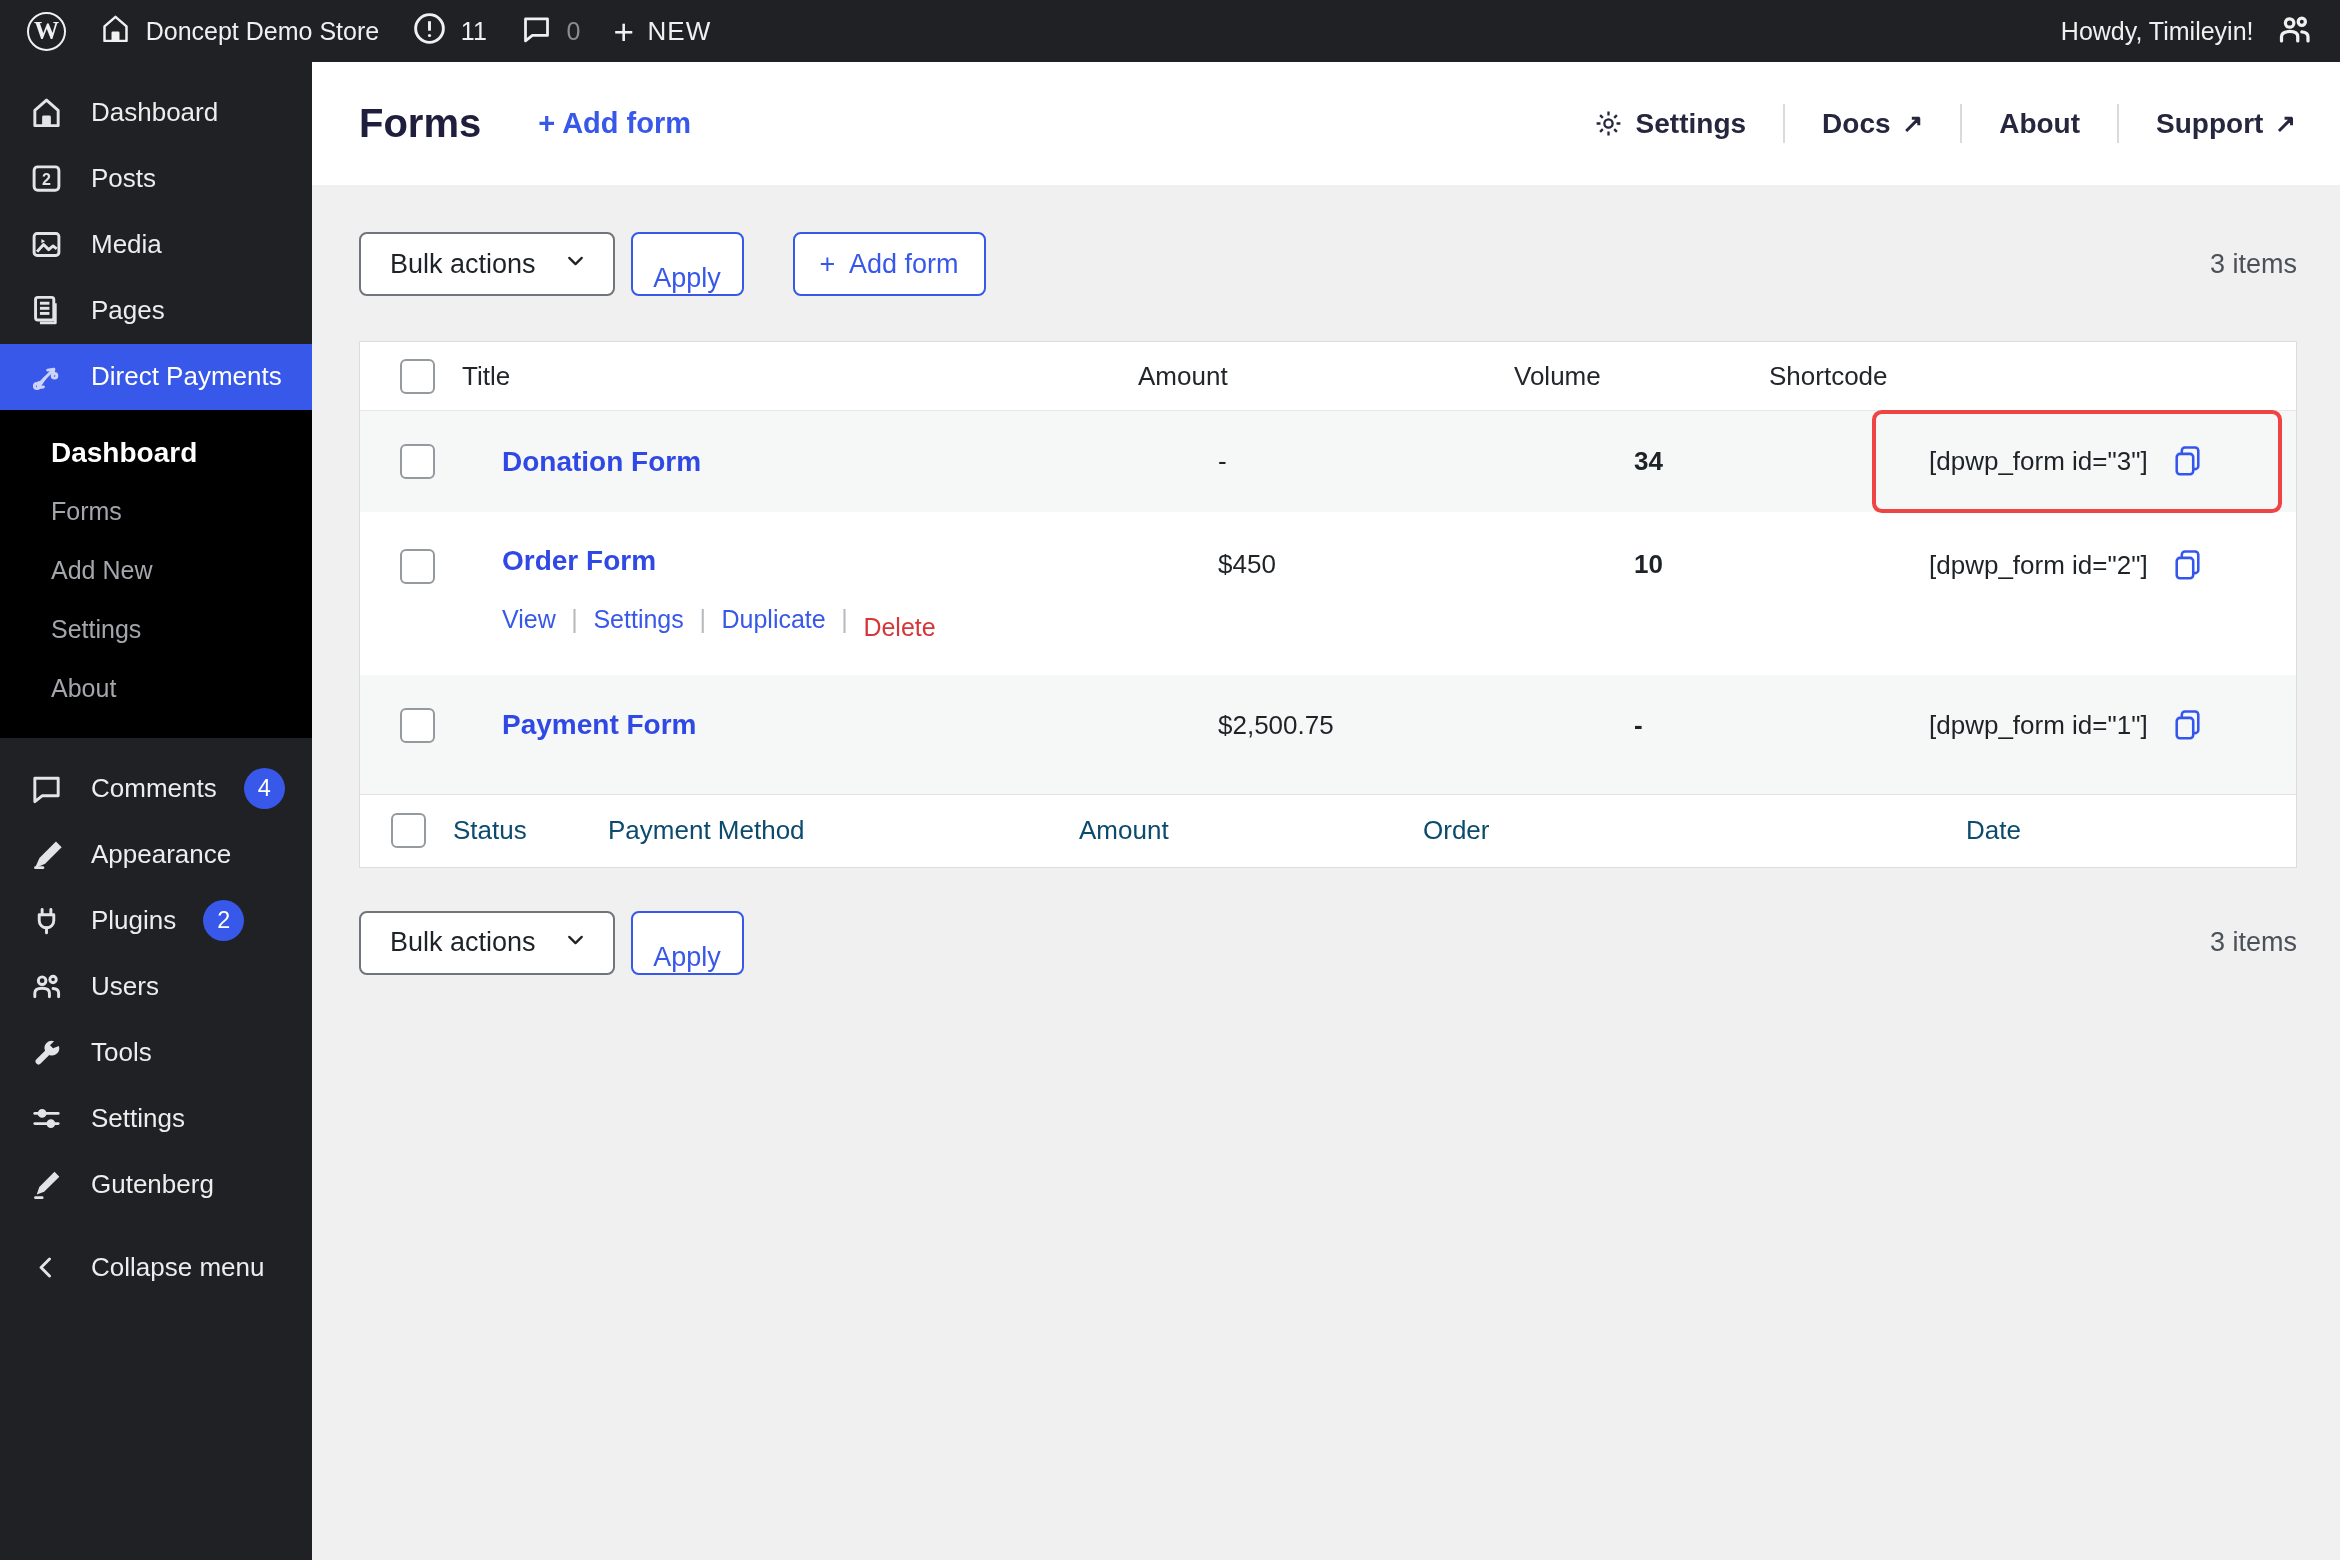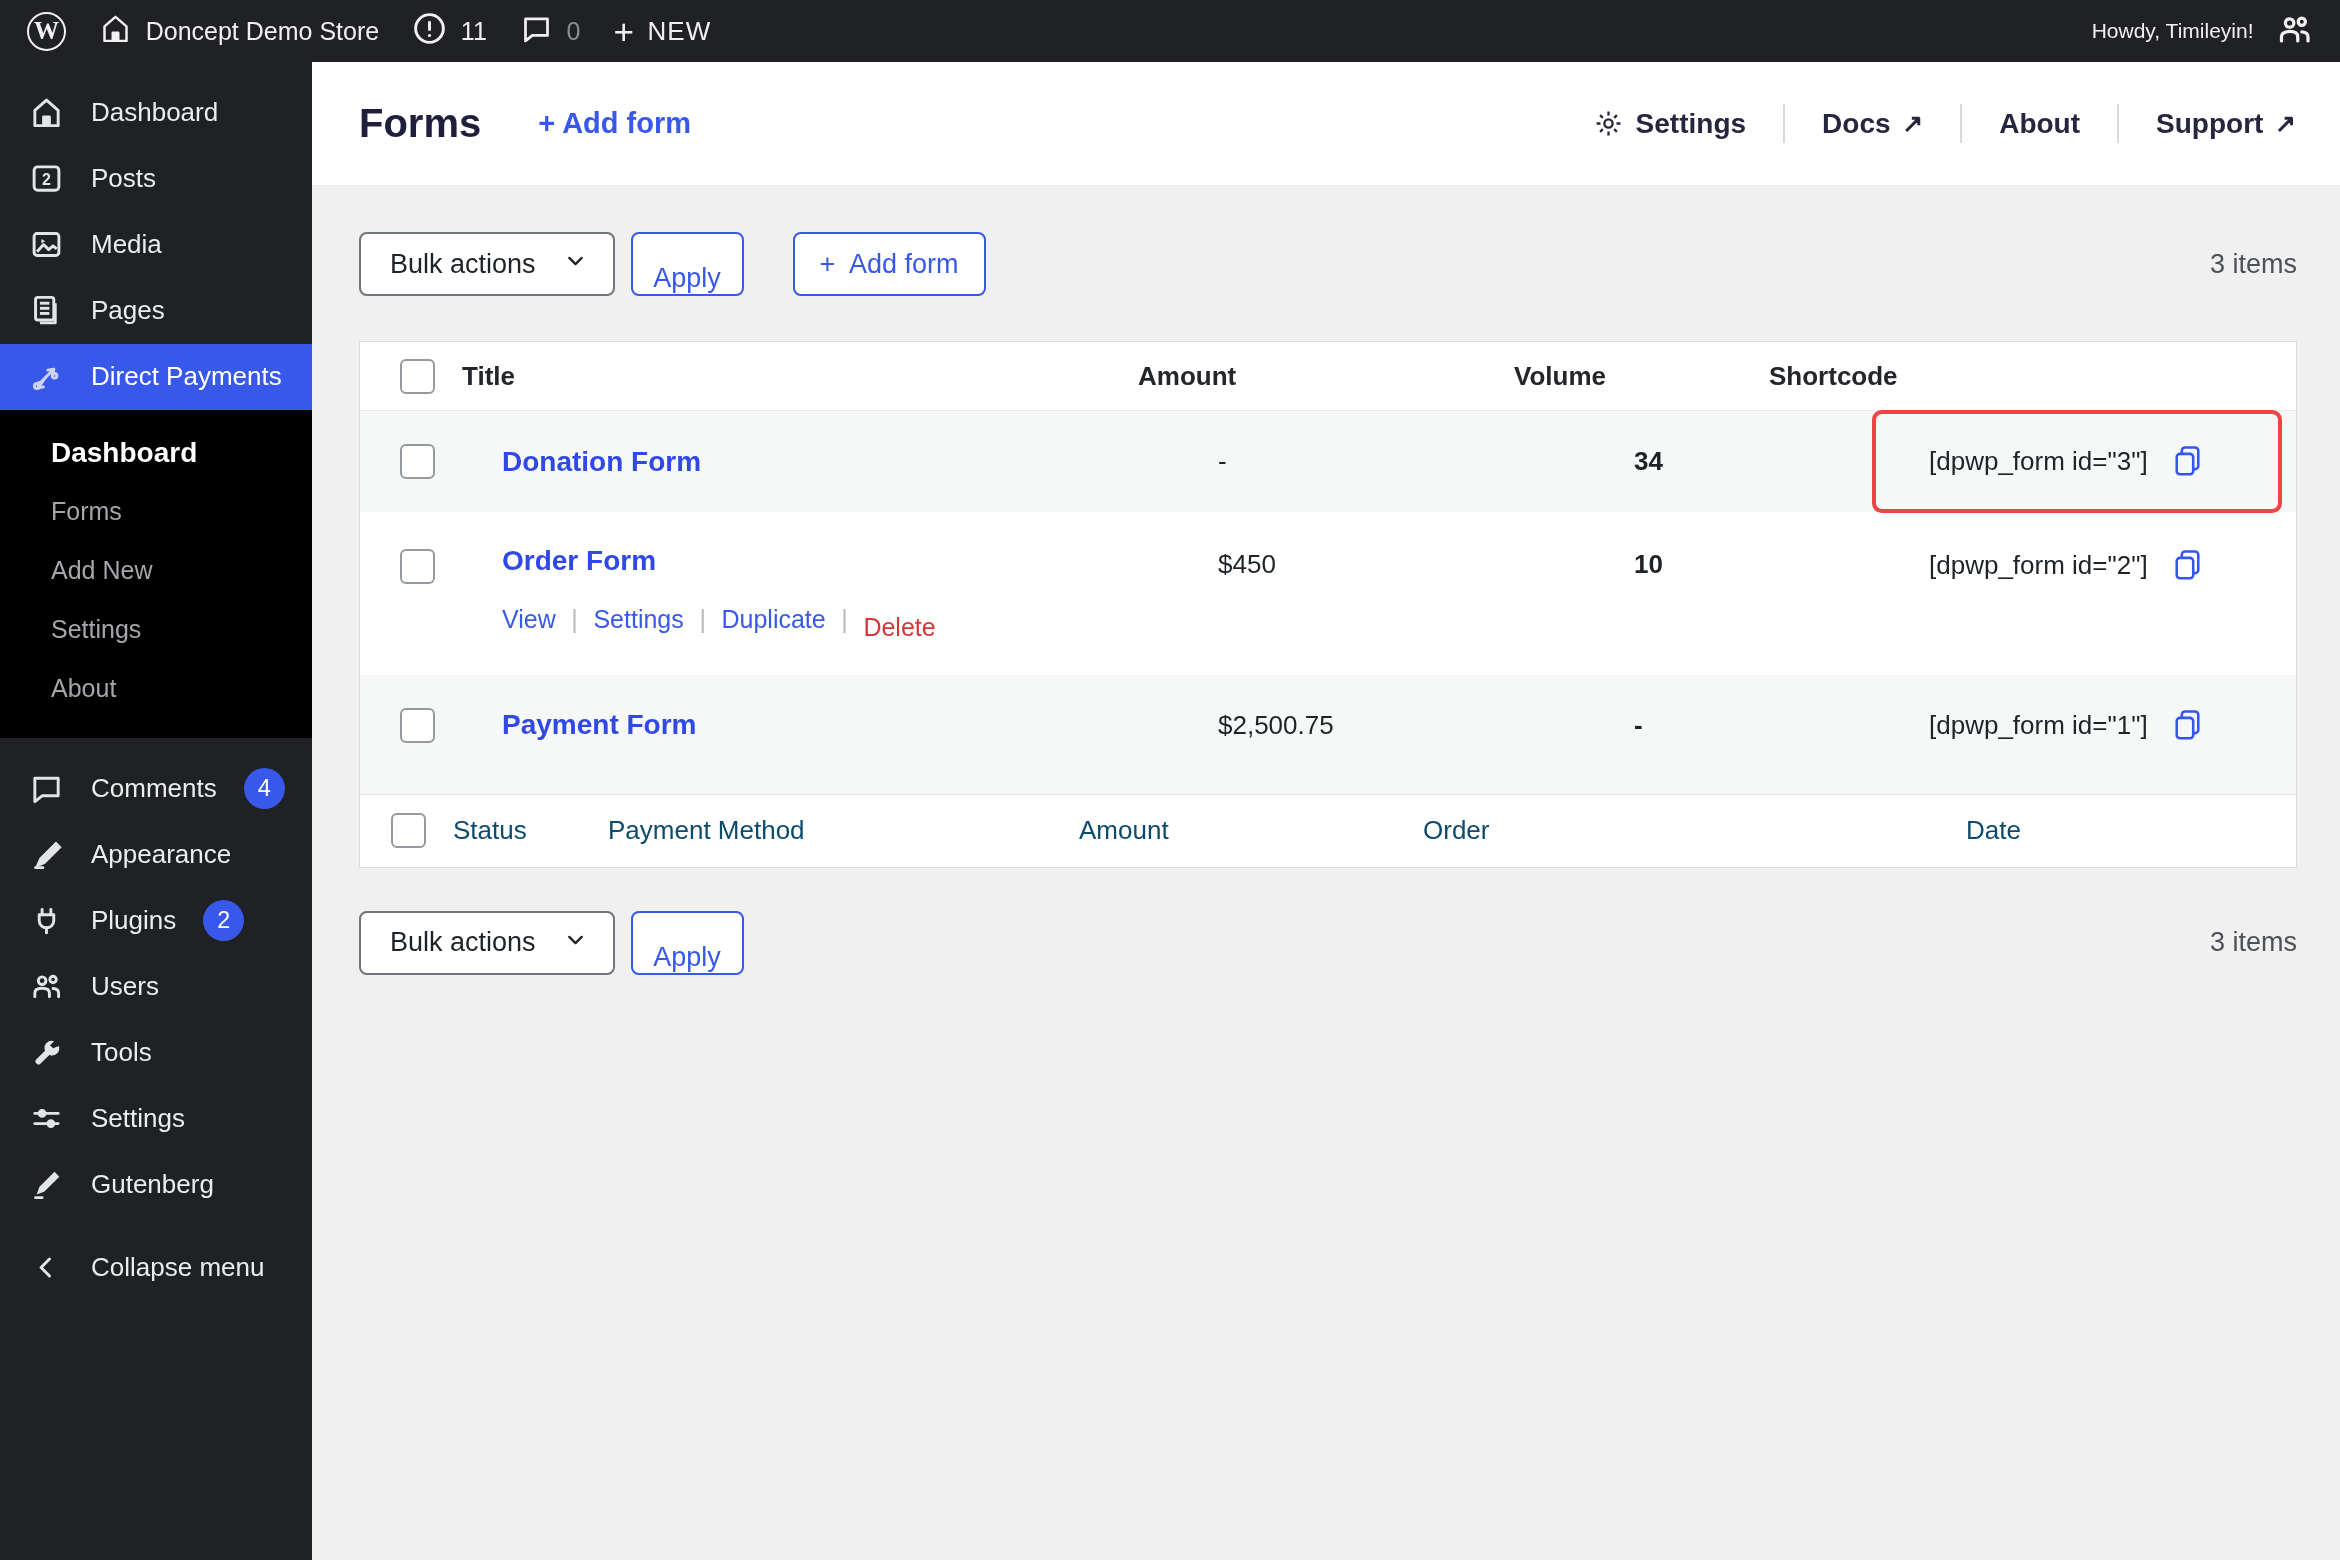--- a/index.html
+++ b/index.html
@@ -12,21 +12,21 @@
                padding:0 27px; z-index:30; }
   .ab-left { display:flex; align-items:center; gap:33px; }
   .ab-right { margin-left:auto; display:flex; align-items:center; gap:21.5px; }
   .ab-item { display:flex; align-items:center; gap:13.7px; font-size:25px; color:#f0f0f1; }
   .wp-logo { width:39px; height:39px; border:2.9px solid #f0f0f1; border-radius:50%;
              display:flex; align-items:center; justify-content:center;
              font-family:"Liberation Serif", serif; font-size:25px; font-weight:700; }
   .count-gray { color:#8a8d92; }
   .plus-glyph { font-size:35px; font-weight:300; line-height:1; }
   .ab-new { font-size:26px; letter-spacing:1px; }
-  .howdy { font-size:21px; }
+  .howdy { font-size:25px; }
 
   
   .sidebar { position:absolute; left:0; top:62px; width:312px; height:1498px;
              background:#1f2124; color:#f0f0f1; z-index:20; }
   .side-item { height:66px; display:flex; align-items:center; gap:27px;
                padding-left:29px; font-size:26px; font-weight:500; color:#eceded;
                cursor:pointer; }
   .side-item .ico { width:35px; display:flex; justify-content:center; color:#e3e4e7; }
   .side-item.active { background:#3858e9; color:#ffffff; }
   .side-item.active .ico { color:#cdd4fa; }
@@ -68,21 +68,21 @@
   .btn-apply { width:113px; margin-left:15.6px;align-items:flex-end; }
   .btn-addform { width:193px; margin-left:49px; gap:13.7px; }
   .items-count { margin-left:auto; font-size:27px; color:#4b5157; }
 
   
   .forms-table { background:#ffffff; border:1px solid #dcdcde; }
   .t-grid { display:grid; grid-template-columns:102px 676px 376px 255px 1fr;
             align-items:center; }
   .t-grid-footer { display:grid; grid-template-columns:93px 155px 471px 344px 543px 1fr;
                    align-items:center; }
-  .t-head { height:68px; font-size:26px; color:#23262b;font-weight:bold; }
+  .t-head { height:68px; font-size:26px; color:#23262b; }
   .t-row { font-size:26px; color:#1d2327;gap:40px; }
   .t-row.alt { background:#f6f7f7; }
   .row-top { border-top:1px solid #e8e8ea; }
   .cell-check { display:flex; justify-content:flex-end; padding-right:27px; }
   .checkbox { width:35px; height:35px; background:#fff; border:2px solid #959a9f;
               border-radius:5.9px; cursor:pointer; }
   .row-title { font-size:28px; font-weight:700; color:#3048e4; cursor:pointer; }
   .vol-bold { font-weight:700; }
   .row-pad { padding:33px 0; }
   .actions { display:flex; align-items:center; gap:15.6px; margin-top:19.5px;

